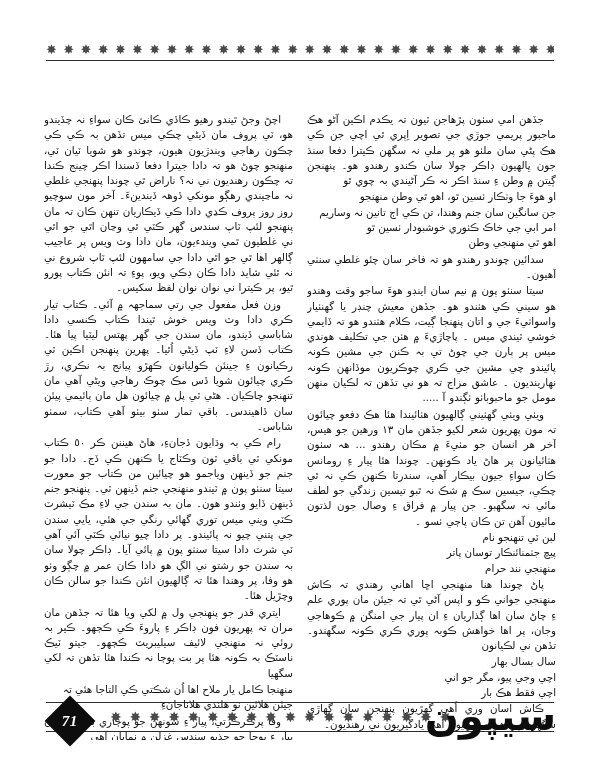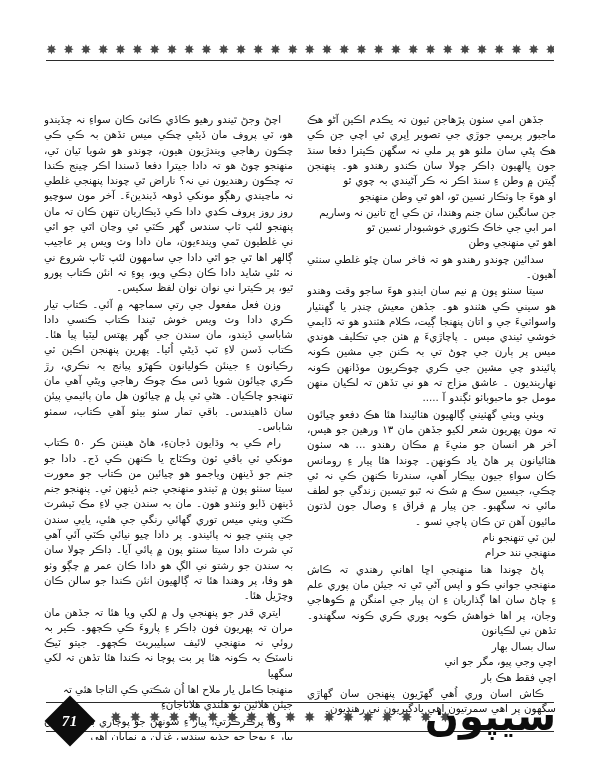--- a/index.html
+++ b/index.html
@@ -171,20 +171,21 @@
           <div class="verse">او هوءَ جا وٺڪار ٺسين ٿو، اهو ٿي وطن منهنجو</div>
           <div class="verse">جن سانگين سان جنم وهندا، تن ڪي اڄ تانين نہ وساريم</div>
           <div class="verse">امر ابي جي خاڪ ڪٺوري خوشبودار ٺسين ٿو</div>
           <div class="verse">اهو ٿي منهنجي وطن</div>
         </div>
         <p class="para indent">سدائين چوندو رهندو هو تہ فاخر سان چئو غلطي سنٺي آهيون۔</p>
         <p class="para indent">سيتا سنٺو پون ۾ نيم سان اينڊو هوءَ ساجو وقت وهندو هو سيني ڪي هٺندو هو۔ جڏهن معيش چنڊر يا گهنٺيار واسواٺيءَ جي و اتان پنهنجا ڳيت، ڪلام هٺندو هو تہ ڏايمي خوشي ٽيندي ميس ۔ پاچاڙيءَ ۾ هٺن جي تڪليف هوندي ميس پر ٻارن جي چوڻ تي بہ ڪنن جي مشين ڪونہ پائيندو چي مشين جي ڪري چوڪريون موڏانهن ڪونہ نهارينديون ۔ عاشق مزاج تہ هو ني تڏهن تہ لڪيان منهن مومل جو ماحبوباٺو ٺڳندو آ .....</p>
         <p class="para indent">ويٺي ويٺي گهٺيني ڳالهيون هٺائيندا هئا هڪ دفعو چيائون تہ مون پهريون شعر لکيو جڏهن مان ١٣ ورهين جو هيس، آخر هر انسان جو مٺيءَ ۾ مڪان رهندو ... هہ سٺون هٺائيانون پر هاڻ ياد ڪونهن۔ چوندا هئا پيار ءِ رومانس ڪان سواءِ جيون بيڪار آهي، سندرتا ڪنهن ڪي نہ ٿي چڪي، جيسين سڪ ۾ شڪ نہ ٿبو تيسين زندگي جو لطف مائي نہ سگهبو۔ جن پيار ۾ فراق ءِ وصال جون لذتون مائيون آهن تن ڪان پاڄي ٺسو ۔</p>
         <div class="verse-block">
           <div class="verse">لبن ٽي تنهنجو نام</div>
+          <div class="verse">پيچ جٺمنائنڪار توسان پاتر</div>
           <div class="verse">منهنجي نند حرام</div>
         </div>
         <p class="para indent">پاڻ چوندا هنا منهنجي اڇا اهاني رهندي تہ ڪاش منهنجي جواني ڪو و اپس آڻي ٿي تہ جيئن مان پوري علم ءِ چاڻ سان اها ڳذاريان ءِ ان پيار جي امنگن ۾ ڪوهاجي وجان، پر اها خواهش ڪوبہ پوري ڪري ڪونہ سگهندو۔ تڏهن ني لڪيانون</p>
         <div class="verse-block">
           <div class="verse">سال بسال بهار</div>
           <div class="verse">اچي وجي پيو، مگر جو اني</div>
           <div class="verse">اچي فقط هڪ بار</div>
         </div>
         <p class="para indent">ڪاش اسان وري اُهي گهڙيون پنهنجن سان گهاڙي سگهون پر اهي سمرتيون اهي يادگيريون ني رهنديون۔</p>
       </div>

